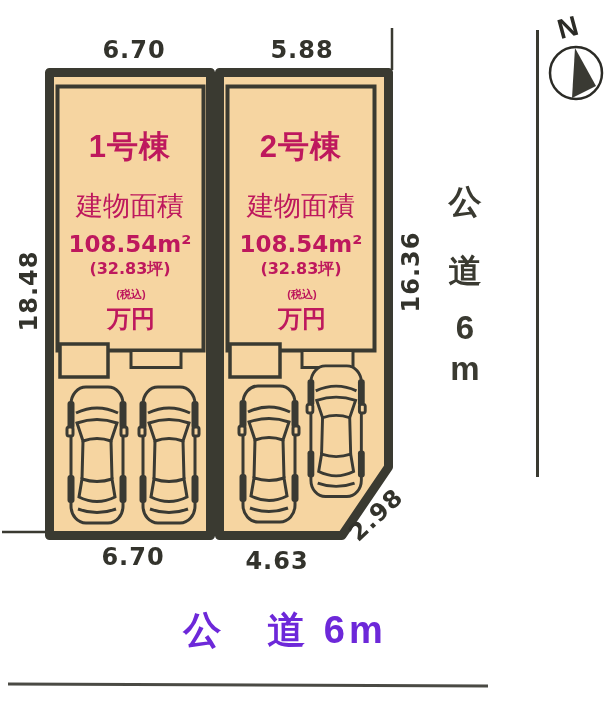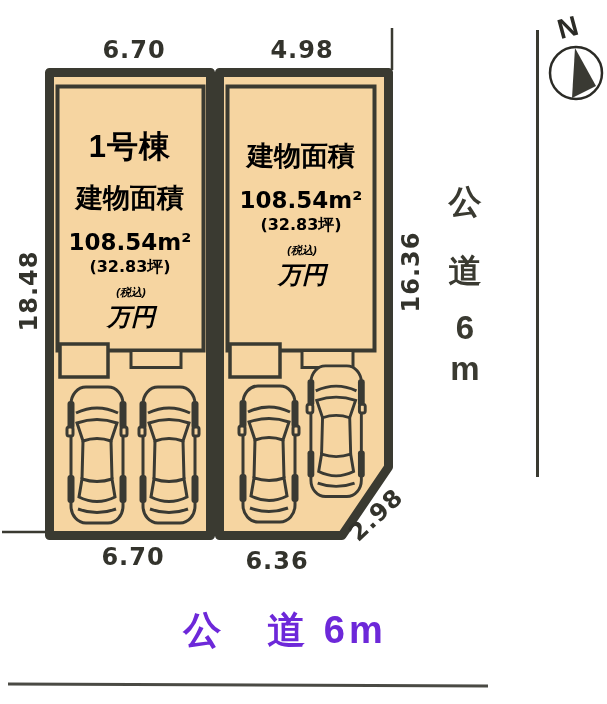--- a/index.html
+++ b/index.html
@@ -6,28 +6,28 @@
   .canvas{
     position:relative;width:607px;height:704px;background:#ffffff;overflow:hidden;
     font-family:"Liberation Sans",sans-serif;color:#2b2b26;
   }
   .canvas svg{position:absolute;left:0;top:0;}
   .label{position:absolute;transform:translate(-50%,-50%);white-space:nowrap;line-height:1;}
   .dim{font-family:"DejaVu Sans",sans-serif;font-weight:bold;font-size:24px;letter-spacing:1px;color:#33332c;}
   .dim-rot-left{transform:translate(-50%,-50%) rotate(-90deg);}
   .dim-rot-right{transform:translate(-50%,-50%) rotate(-90deg);}
   .dim-rot-diag{transform:translate(-50%,-50%) rotate(-43deg);}
-  .info{position:absolute;transform:translateX(-50%);text-align:center;color:#000000;}
+  .info{position:absolute;transform:translateX(-50%);text-align:center;color:#be185d;}
   .p-name{font-size:31px;font-weight:bold;letter-spacing:1px;}
-  .p-area{font-size:27px;font-weight:bold;margin-top:12px;letter-spacing:0px;}
-  .p-m2{font-family:"DejaVu Sans",sans-serif;font-size:23px;font-weight:bold;margin-top:13px;}
+  .p-area{font-size:27px;font-weight:normal;margin-top:20px;letter-spacing:0px;}
+  .p-m2{font-family:"DejaVu Sans",sans-serif;font-size:23px;font-weight:bold;margin-top:7px;}
   .p-tsubo{font-family:"DejaVu Sans",sans-serif;font-size:16px;font-weight:bold;margin-top:2px;}
   .p-price-row{display:flex;align-items:center;justify-content:center;margin-top:7px;}
   .p-price{font-family:"DejaVu Sans",sans-serif;font-size:37px;font-weight:bold;letter-spacing:0px;}
-  .p-suffix{display:flex;flex-direction:column;align-items:center;margin-left:2px;font-style:italic;}
+  .p-suffix{display:flex;flex-direction:column;align-items:center;margin-left:2px;}
   .p-tax{font-size:11px;font-weight:bold;}
   .p-unit{font-size:24px;font-weight:bold;margin-top:1px;}
   .road-char{font-size:33px;font-weight:bold;color:#3a3a31;}
   .road-bottom{font-size:38px;font-weight:bold;letter-spacing:4px;color:#6d28d9;}
   .compass-n{font-size:28px;font-weight:bold;color:#2b2b26;transform:translate(-50%,-50%) rotate(-15deg);}
 </style>
 </head>
 <body>
 
 <div class="canvas">
@@ -79,43 +79,44 @@
     <line x1="2" y1="532" x2="45" y2="532" stroke="#3a3a31" stroke-width="2.5"></line>
 
     <line x1="537.5" y1="30" x2="537.5" y2="477" stroke="#3a3a31" stroke-width="3"></line>
     <line x1="8" y1="684" x2="488" y2="686" stroke="#4a4a44" stroke-width="3"></line>
 
     <circle cx="576" cy="73" r="26" fill="#ffffff" stroke="#2b2b26" stroke-width="2.5"></circle>
     <polygon points="575,48 572,98 596,86" fill="#3a3a33"></polygon>
   </svg>
 
   <div class="label dim" style="left:134px;top:50px">6.70</div>
-  <div class="label dim" style="left:302px;top:50px">4.98</div>
+  <div class="label dim" style="left:302px;top:50px">5.88</div>
 
   <div class="label dim dim-rot-left" style="left:29px;top:291px">18.48</div>
   <div class="label dim dim-rot-right" style="left:411px;top:272px">16.36</div>
 
   <div class="label dim" style="left:133px;top:557px">6.70</div>
-  <div class="label dim" style="left:277px;top:561px">6.36</div>
+  <div class="label dim" style="left:277px;top:561px">4.63</div>
   <div class="label dim dim-rot-diag" style="left:376px;top:515px">2.98</div>
 
   <div class="info" style="left:130px;top:126px">
     <div class="p-name">1号棟</div>
     <div class="p-area">建物面積</div>
     <div class="p-m2">108.54m²</div>
     <div class="p-tsubo">(32.83坪)</div>
     <div class="p-price-row">
       <span class="p-suffix">
         <span class="p-tax">(税込)</span>
         <span class="p-unit">万円</span>
       </span>
     </div>
   </div>
 
   <div class="info" style="left:301px;top:126px">
+    <div class="p-name">2号棟</div>
     <div class="p-area">建物面積</div>
     <div class="p-m2">108.54m²</div>
     <div class="p-tsubo">(32.83坪)</div>
     <div class="p-price-row">
       <span class="p-suffix">
         <span class="p-tax">(税込)</span>
         <span class="p-unit">万円</span>
       </span>
     </div>
   </div>

